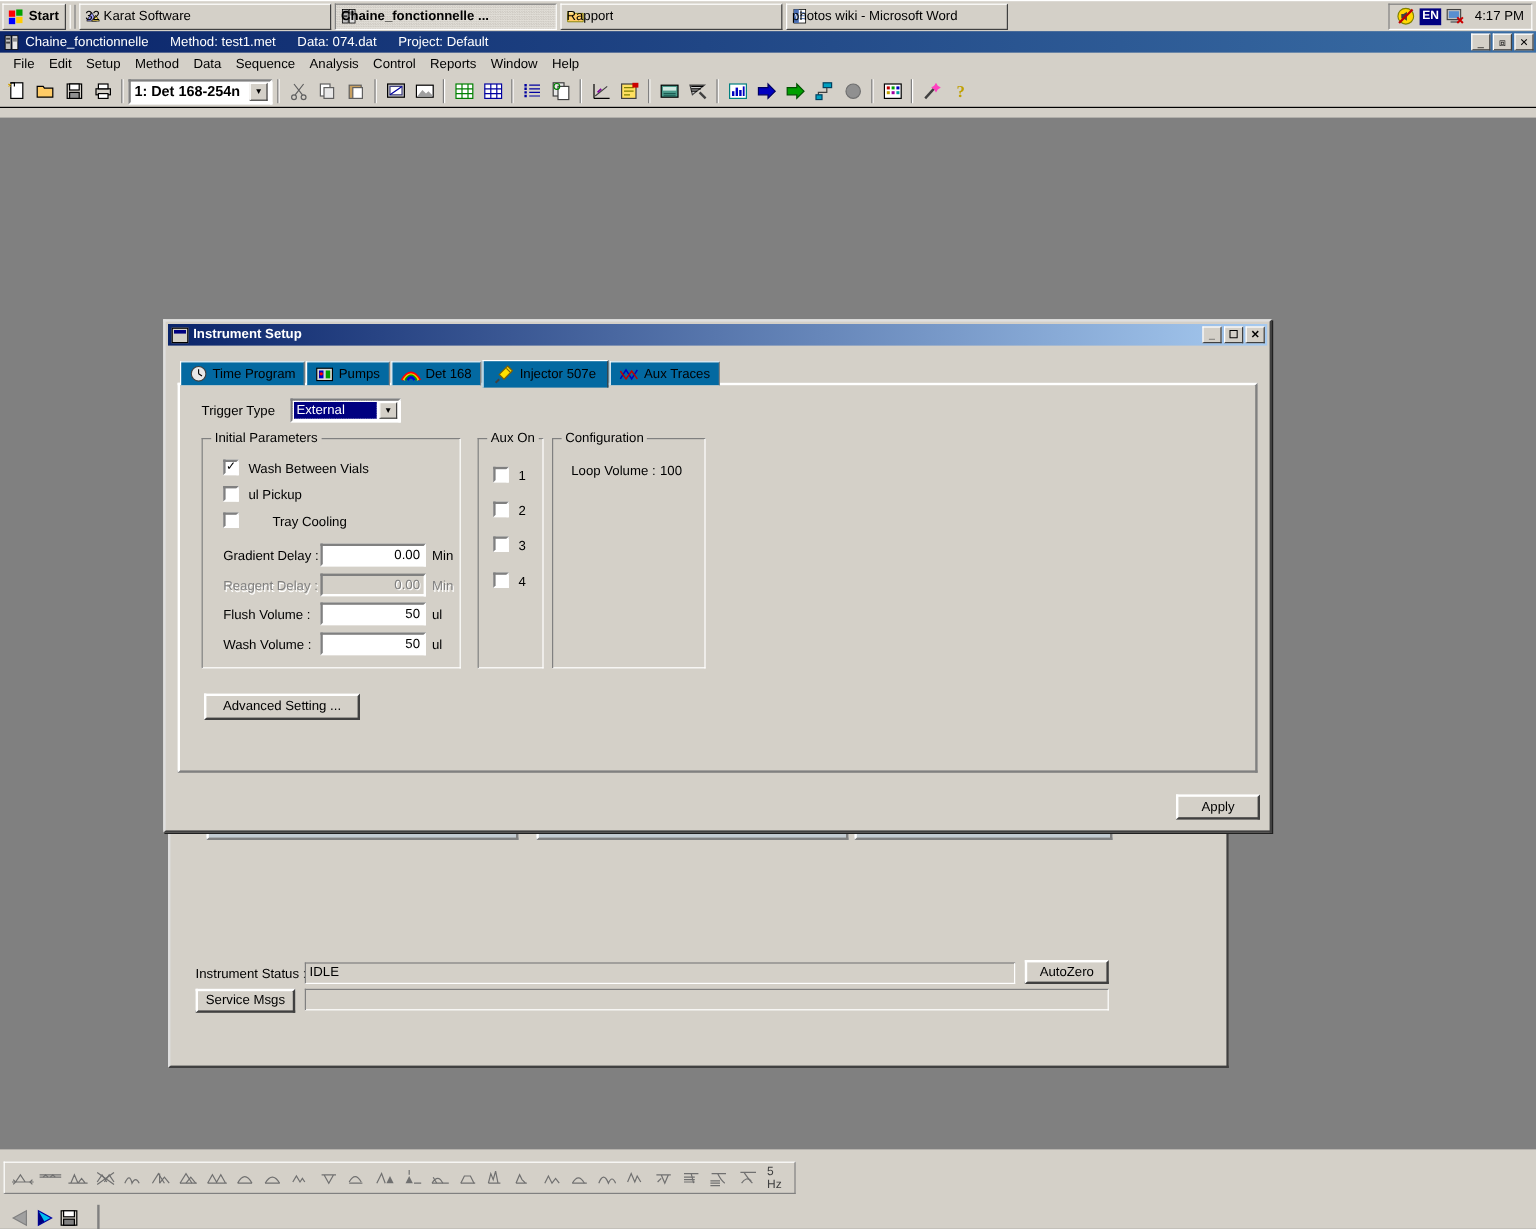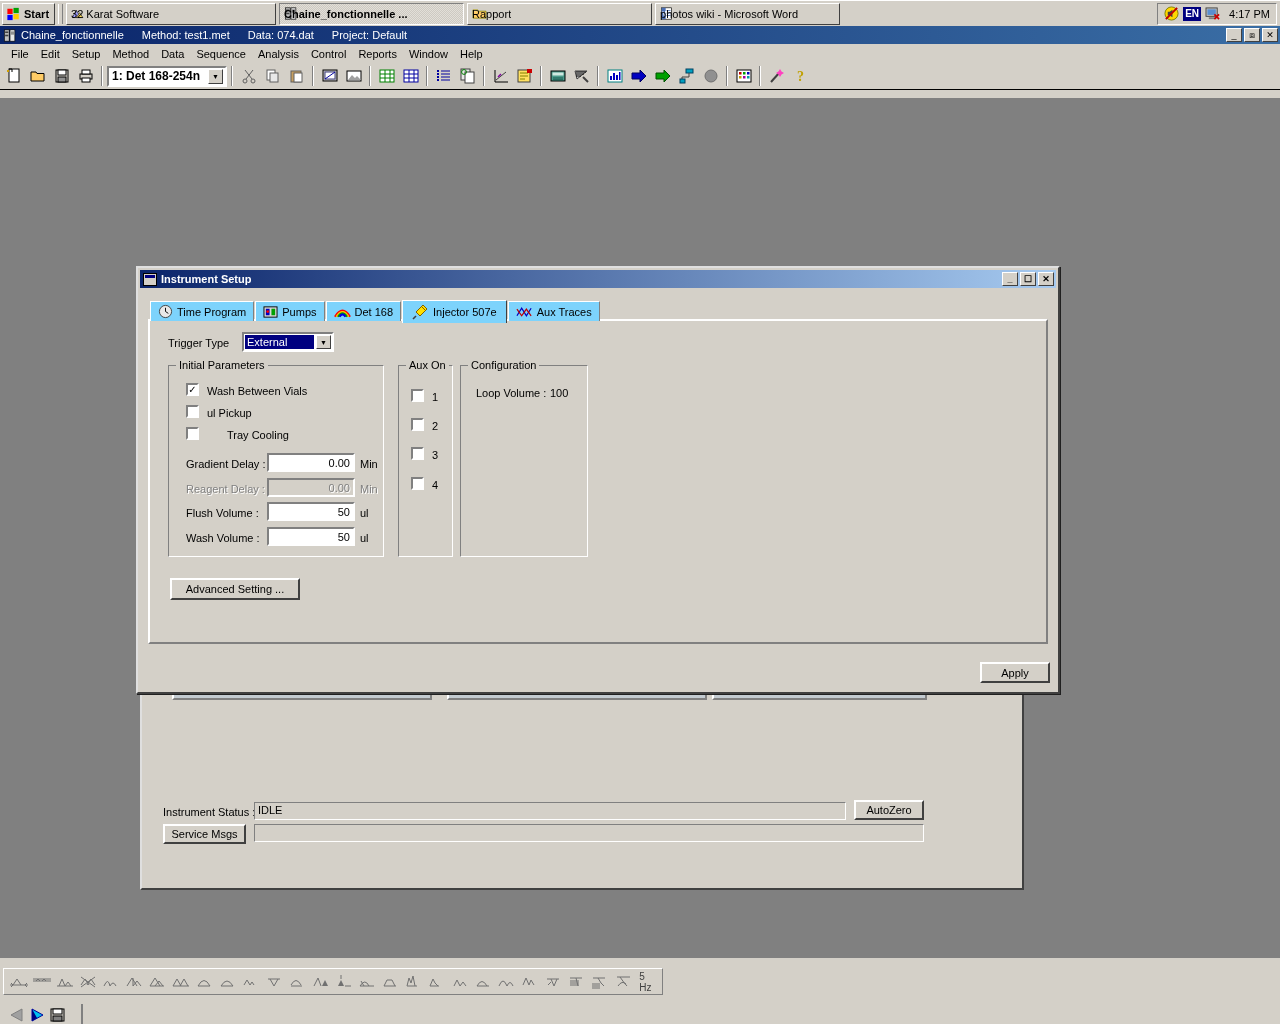--- a/index.html
+++ b/index.html
@@ -116,21 +116,21 @@
     display: flex; align-items: center; padding-left: 3px;
   }
   #dlgTitle .ico { width: 14px; height: 13px; background: #d4d0c8;
     border: 1px solid #000; margin-right: 4px; position: relative; }
   #dlgTitle .ico:after { content:""; position:absolute; left:1px; top:1px;
     width: 10px; height: 3px; background: #000080; }
 
   .tabstrip { position: absolute; left: 12px; top: 31px; height: 22px;
     display: flex; align-items: flex-end; font-size: 11px; z-index: 3; }
   .tab {
-    height: 20px; margin-right: 1px; padding: 0 7px; background: #7dd3fc;
+    height: 20px; margin-right: 1px; padding: 0 7px; background: #0369a1;
     display: flex; align-items: center; gap: 4px;
     border: 1px solid; border-color: #ffffff #808080 #808080 #ffffff;
     border-bottom: none;
   }
   .tab.sel { height: 23px; margin-bottom: -2px; padding: 0 9px;
     border-color: #ffffff #404040 #d4d0c8 #ffffff; position: relative; z-index: 4; justify-content: center; }
   .tabpage {
     position: absolute; left: 10px; top: 51px; width: 900px; height: 325px;
     background: #d4d0c8;
     border: 2px solid; border-color: #ffffff #808080 #808080 #ffffff;

